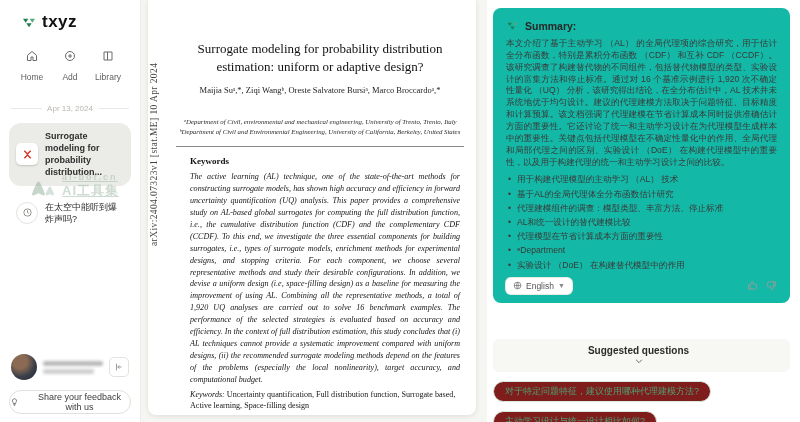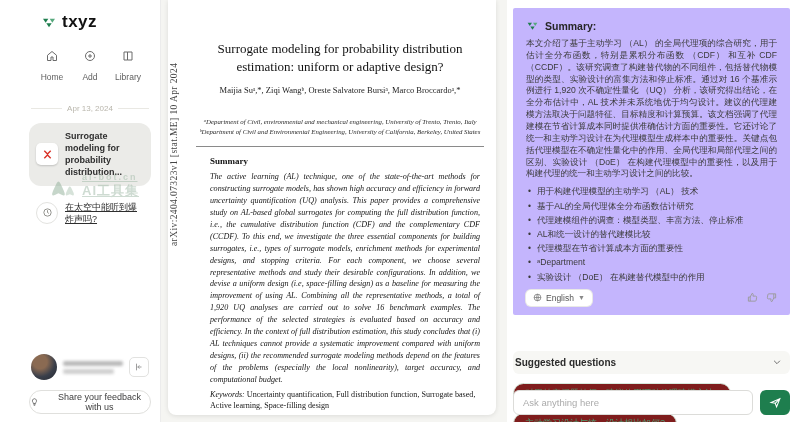--- a/index.html
+++ b/index.html
@@ -2,33 +2,33 @@
 <html><head>
 <meta charset="utf-8">
 <style>
   * { margin:0; padding:0; box-sizing:border-box; }
   html,body { width:800px; height:422px; overflow:hidden; background:#fff;
     font-family:"Liberation Sans", sans-serif; color:#262626; }
   .app { display:flex; width:800px; height:422px; }
 
   
   .sidebar { width:141px; min-width:141px; height:100%; border-right:1px solid #ececec;
-    background:#fff; display:flex; flex-direction:column; padding:12px 9px 8px; position:relative;margin-left:20px; }
+    background:#fff; display:flex; flex-direction:column; padding:12px 9px 8px; position:relative; }
   .logo-row { display:flex; align-items:center; gap:5px; padding-left:12px; }
   .logo-row .brand { font-size:17px; font-weight:bold; letter-spacing:0.5px; color:#111; }
   .nav-row { display:flex; justify-content:space-between; margin:18px 6px 0; }
   .nav-item { display:flex; flex-direction:column; align-items:center; gap:10px; color:#5f5f5f;
     font-size:8.5px; cursor:pointer; width:34px; }
   .nav-item svg { stroke:#6b6b6b; }
   .date-divider { display:flex; align-items:center; gap:5px; margin:22px 2px 10px; color:#b9b6ac; font-size:8px; }
   .date-divider:before,.date-divider:after { content:""; flex:1; border-top:1px solid #e9e8e3; }
   .hist-item { display:flex; align-items:center; gap:7px; padding:7px 7px; border-radius:12px;
     font-size:9px; line-height:1.35; cursor:pointer; color:#2e2e2e; }
   .hist-item.active { background:#ebebe8; font-weight:bold; }
-  .hist-item + .hist-item { margin-top:8px;text-decoration:underline; }
+  .hist-item + .hist-item { margin-top:8px; }
   .pdf-chip { width:22px; min-width:22px; height:22px; background:#fff; border-radius:5px;
     box-shadow:0 1px 2px rgba(0,0,0,.18); display:flex; align-items:center; justify-content:center; }
   .chat-chip { width:22px; min-width:22px; height:22px; background:#fff; border-radius:50%;
     border:1px solid #e3e3e0; display:flex; align-items:center; justify-content:center; }
   .watermark { position:absolute; top:172px; left:30px; display:flex; align-items:center; gap:6px;
     opacity:.5; pointer-events:none; }
   .wm-text { color:#9fb9a6; font-weight:bold;text-decoration:underline; }
   .wm-text .l1 { font-size:9px; letter-spacing:2px; }
   .wm-text .l2 { font-size:13px; letter-spacing:1px; }
   .sidebar-bottom { margin-top:auto; }
@@ -55,35 +55,35 @@
   .p-affil { text-align:center; font-style:italic; font-size:6.8px; color:#2a2a2a; line-height:1.5; }
   .rule { border:none; border-top:1px solid #8a8a8a; margin:9px 2px 0; }
   .abstract-wrap { padding:6px 6px 0 16px; }
   .abs-head { font-size:9px; font-weight:bold; margin:3px 0 5px; color:#111; }
   .abs-body { font-size:8.1px; line-height:1.47; text-align:justify; color:#161616;font-style:italic; }
   .keywords { font-size:8.1px; line-height:1.45; margin-top:3px; color:#161616; }
   .keywords .kw-label { font-style:italic; }
 
   
   .right { flex:1; display:flex; flex-direction:column; padding:8px 10px 40px 6px; position:relative; background:#fff; }
-  .summary-card { background:#c4b5fd; border-radius:2px; padding:11px 13px 9px; }
+  .summary-card { background:#14b8a6; border-radius:8px; padding:11px 13px 9px; }
   .sum-head { display:flex; align-items:center; gap:6px; font-size:10.5px; font-weight:bold; margin-bottom:6px; }
   .sum-para { font-size:8.6px; line-height:1.38; color:#3a3a3a; text-align:justify; }
   .sum-bullets { list-style:none; margin-top:5px; }
   .sum-bullets li { font-size:8.6px; line-height:1.42; color:#3a3a3a; padding-left:11px; position:relative; margin-bottom:2px; }
   .sum-bullets li:before { content:"•"; position:absolute; left:2px; color:#3a3a3a; }
   .sum-foot { display:flex; align-items:center; justify-content:space-between; margin-top:7px; }
   .lang-chip { display:inline-flex; align-items:center; gap:4px; background:#fff; border-radius:5px;
     box-shadow:0 0 0 1px #e9e9e6; padding:3px 7px; font-size:8.5px; color:#555; cursor:pointer; }
   .lang-caret { font-size:7px; color:#888; }
   .thumbs { display:flex; gap:8px; }
   .thumb-btn { cursor:pointer; display:flex; }
   .suggested { margin-top:36px; }
   .sug-head { display:flex; align-items:center; justify-content:space-between; background:#f7f7f4;
-    border-radius:6px; padding:6px 8px 6px 2px; font-size:10px; font-weight:bold; color:#2b2b2b; margin-bottom:9px; }
+    border-radius:6px; padding:6px 8px 6px 2px; font-size:10px; font-weight:bold; color:#2b2b2b; margin-bottom:9px;flex-direction:column; }
   .q-pill { display:table; background:#7f1d1d; border:1px solid #d6eadd; color:#4da173; font-size:9px;
     border-radius:13px; padding:3px 11px; margin-bottom:9px; cursor:pointer; }
   .ask-row { position:absolute; left:6px; right:10px; bottom:7px; display:flex; gap:7px; }
   .ask-row input { flex:1; height:25px; border:1px solid #dcdcd9; border-radius:6px; padding:0 9px;
     font-size:9.5px; color:#333; font-family:"Liberation Sans", sans-serif; }
   .ask-row input::placeholder { color:#ababab; }
   .send-btn { width:30px; height:25px; background:#1e7e4e; border:none; border-radius:6px;
     display:flex; align-items:center; justify-content:center; cursor:pointer; }
 </style>
 </head>
@@ -182,21 +182,21 @@
   <main class="center">
     <div class="page-card">
       <div class="arxiv-label">arXiv:2404.07323v1  [stat.ME]  10 Apr 2024</div>
       <div class="paper">
         <div class="p-title">Surrogate modeling for probability distribution estimation: uniform or adaptive design?</div>
         <div class="p-authors">Maijia Suᵃ,*, Ziqi Wangᵇ, Oreste Salvatore Bursiᵃ, Marco Broccardoᵃ,*</div>
         <div class="p-affil">ᵃDepartment of Civil, environmental and mechanical engineering, University of Trento, Trento, Italy</div>
         <div class="p-affil">ᵇDepartment of Civil and Environmental Engineering, University of California, Berkeley, United States</div>
         <hr class="rule">
         <div class="abstract-wrap">
-          <div class="abs-head">Summary</div>
+          <div class="abs-head">Keywords</div>
           <div class="abs-body">The active learning (AL) technique, one of the state-of-the-art methods for constructing surrogate models, has shown high accuracy and efficiency in forward uncertainty quantification (UQ) analysis. This paper provides a comprehensive study on AL-based global surrogates for computing the full distribution function, i.e., the cumulative distribution function (CDF) and the complementary CDF (CCDF). To this end, we investigate the three essential components for building surrogates, i.e., types of surrogate models, enrichment methods for experimental designs, and stopping criteria. For each component, we choose several representative methods and study their desirable configurations. In addition, we devise a uniform design (i.e, space-filling design) as a baseline for measuring the improvement of using AL. Combining all the representative methods, a total of 1,920 UQ analyses are carried out to solve 16 benchmark examples. The performance of the selected strategies is evaluated based on accuracy and efficiency. In the context of full distribution estimation, this study concludes that (i) AL techniques cannot provide a systematic improvement compared with uniform designs, (ii) the recommended surrogate modeling methods depend on the features of the problems (especially the local nonlinearity), target accuracy, and computational budget.</div>
           <div class="keywords"><span class="kw-label">Keywords:</span><span>  Uncertainty quantification, Full distribution function, Surrogate based, Active learning, Space-filling design</span></div>
         </div>
         <hr class="rule">
 
       </div>
 
     </div>
   </main>
 
@@ -252,22 +252,14 @@
           <path d="M5 9 L12 16 L19 9"></path>
         </svg>
       </div>
       <div>
 
       <div class="q-pill">对于特定问题特征，建议使用哪种代理建模方法?</div>
           <div class="q-pill">主动学习设计与统一设计相比如何?</div>
         </div>
     </div>
 
-    <div class="ask-row">
-      <input placeholder="Ask anything here" style="">
-      <button class="send-btn">
-        <svg width="13" height="13" viewBox="0 0 24 24" fill="none" stroke="#fff" stroke-width="2">
-          <path d="M4 12 L20 5 L14 20 L11.5 13.5 L4 12 Z M11.5 13.5 L20 5"></path>
-        </svg>
-      </button>
-    </div>
   </section>
 </div>
 
 </body></html>

